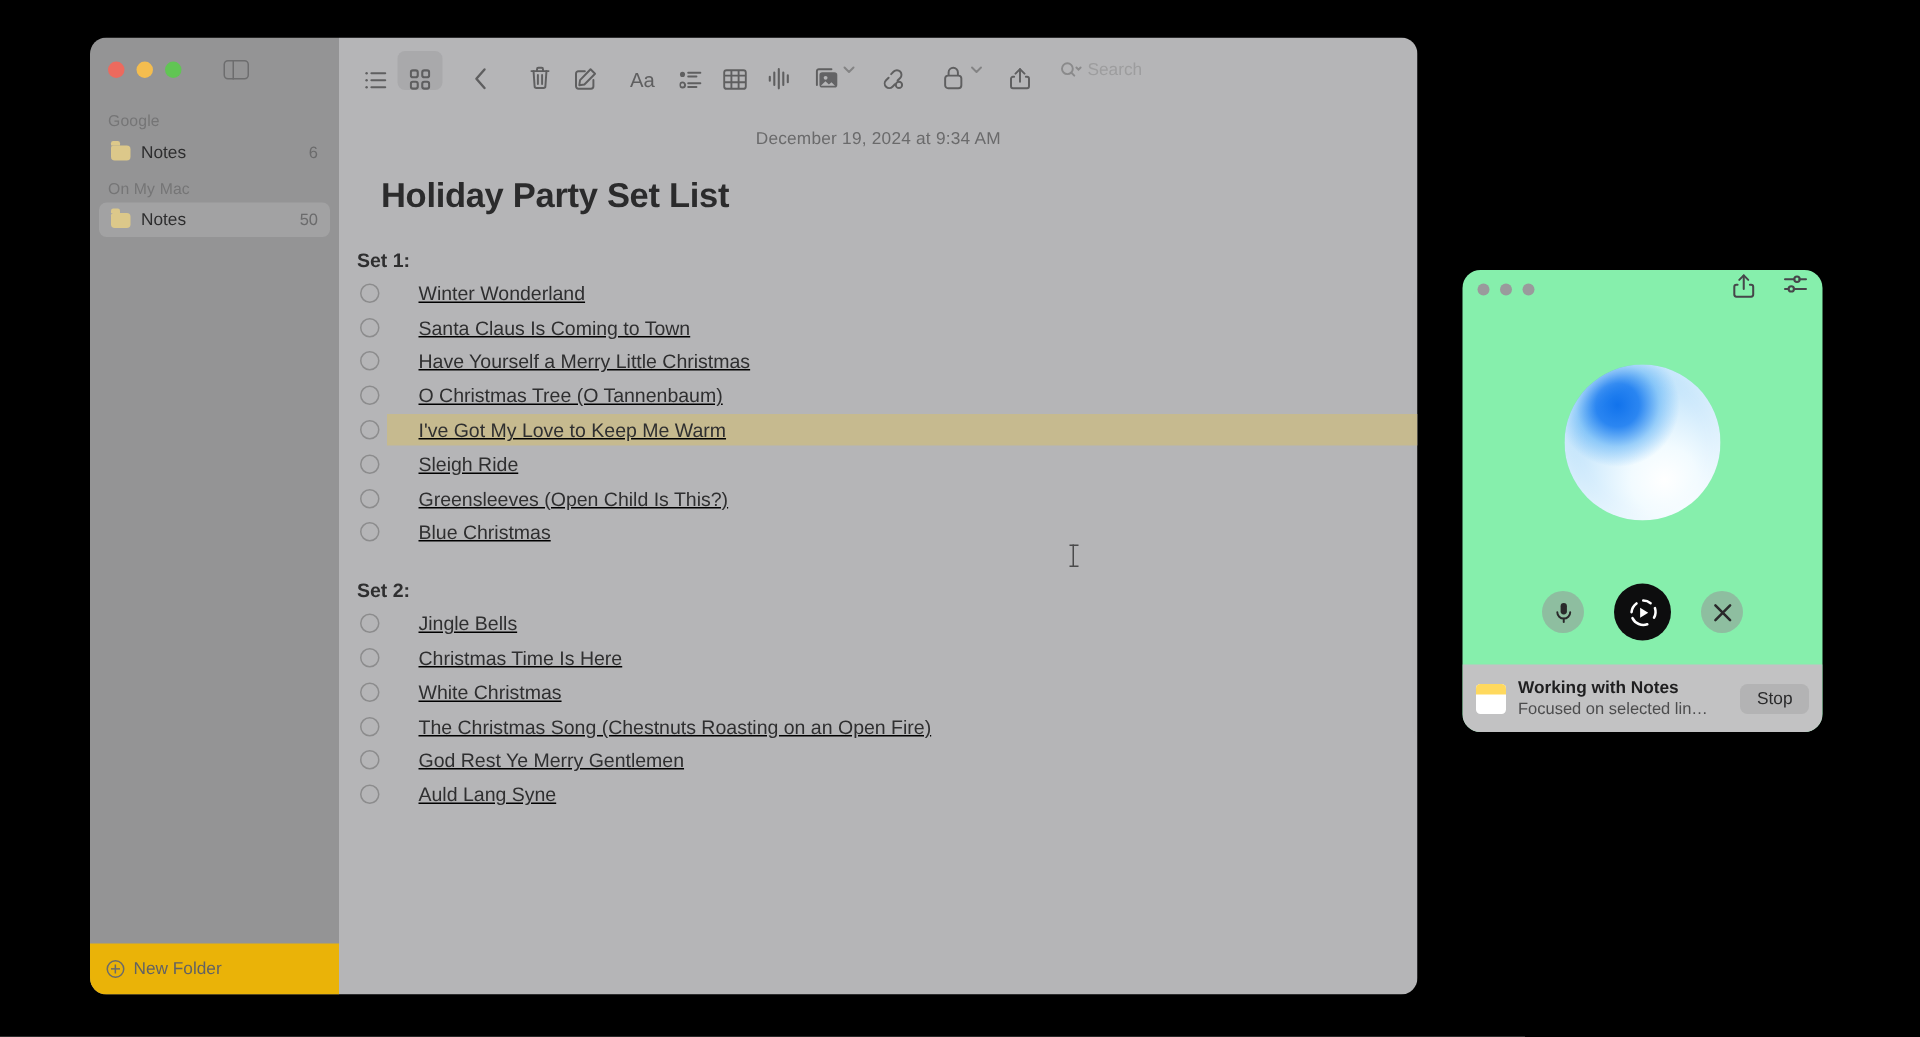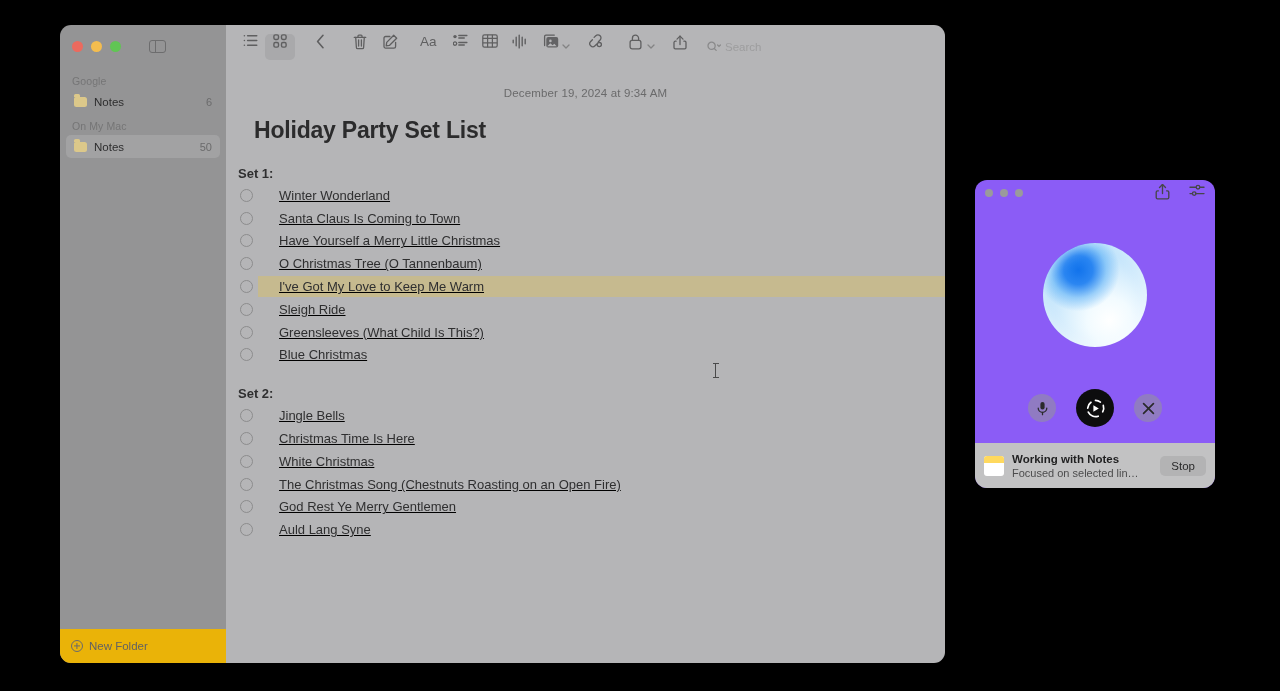--- a/index.html
+++ b/index.html
@@ -141,21 +141,21 @@
 
   #toolbar {
     height: 43px;
     display: flex;
     align-items: center;
     gap: 0px;
     padding-left: 9px;
   }
   .tb-btn {
     width: 30px; height: 26px;
-    display: flex; align-items: flex-start; justify-content: center;
+    display: flex; align-items: flex-end; justify-content: center;
     border-radius: 5px;
     color: #5f5f60;
   }
   .tb-btn.active { background: #a9a9ab; }
   .tb-btn svg { display: block; }
   .tb-gap { width: 10px; }
   .tb-chev {
     width: 9px;
     margin-left: -4px;
     display: flex; align-items: center; justify-content: center;
@@ -259,21 +259,21 @@
   #text-cursor::before { top: 0; }
   #text-cursor::after  { bottom: 0; }
 
   
   #assistant-panel {
     position: absolute;
     left: 975px;
     top: 180px;
     width: 240px;
     height: 308px;
-    background: #8b5cf6;
+    background: #86efac;
     border-radius: 12px;
     overflow: hidden;
     box-shadow: 0 8px 28px rgba(0,0,0,0.5);
     display: flex;
     flex-direction: column;
   }
   #ap-titlebar {
     height: 26px;
     display: flex;
     align-items: center;
@@ -574,21 +574,21 @@
         <li class="todo-item highlighted">
           <span class="todo-circle"></span>
           <span class="todo-text">I've Got My Love to Keep Me Warm</span>
         </li>
         <li class="todo-item">
           <span class="todo-circle"></span>
           <span class="todo-text">Sleigh Ride</span>
         </li>
         <li class="todo-item">
           <span class="todo-circle"></span>
-          <span class="todo-text">Greensleeves (What Child Is This?)</span>
+          <span class="todo-text">Greensleeves (Open Child Is This?)</span>
         </li>
         <li class="todo-item">
           <span class="todo-circle"></span>
           <span class="todo-text">Blue Christmas</span>
         </li>
       </ul>
 
       <div class="set-heading" id="set2-heading">Set 2:</div>
       <ul class="todo-list">
         <li class="todo-item">

